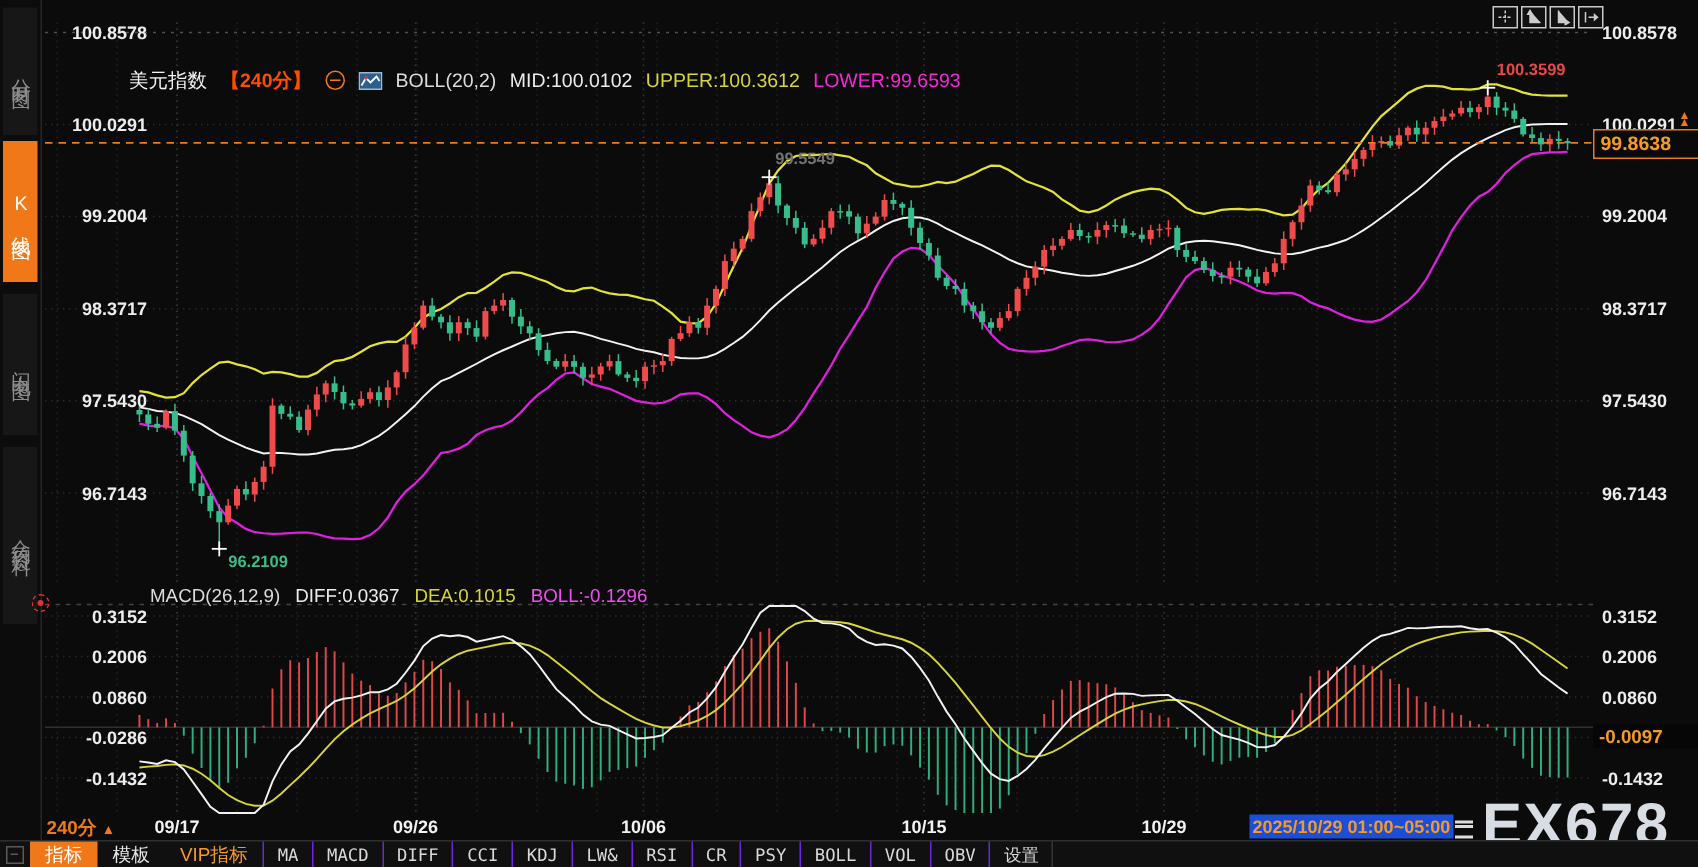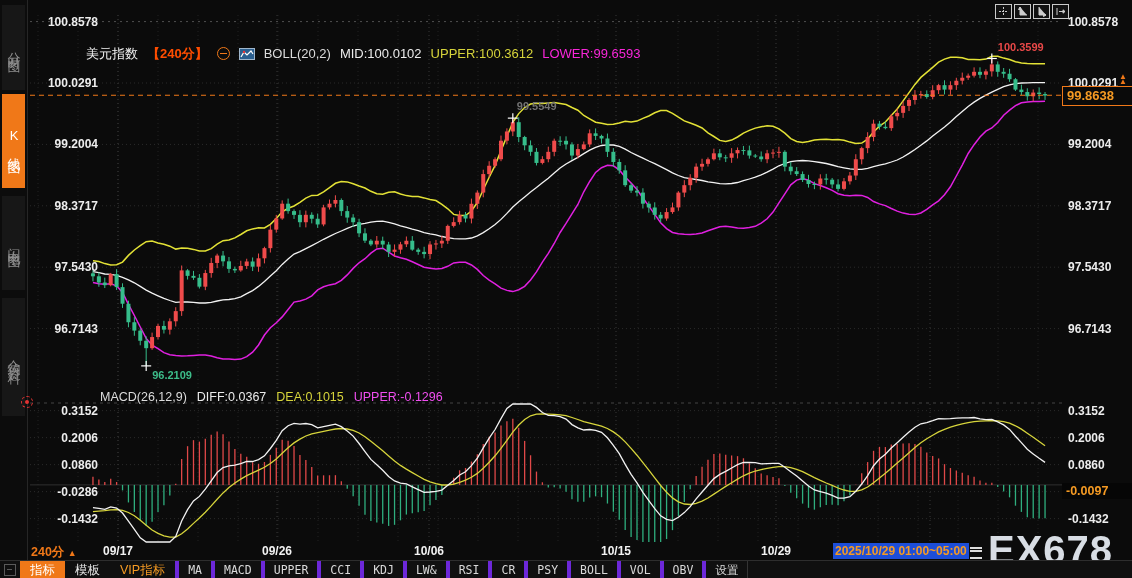--- a/index.html
+++ b/index.html
@@ -64,21 +64,21 @@
   
   .tabbar{position:absolute;left:0;top:560px;width:1132px;height:18px;background:#101010;
           border-top:1px solid #2e2e2e;display:flex;align-items:stretch;z-index:9;}
   .tb-iconcell{width:20px;display:flex;align-items:center;justify-content:center;cursor:pointer;}
   .mini-grid{width:10px;height:10px;border:1px solid #5a5a5a;position:relative;}
   .mini-grid::after{content:"";position:absolute;left:2px;top:4px;width:5px;height:1px;background:#5a5a5a;}
   .tab{display:flex;align-items:center;padding:0 10px;font-size:12.5px;color:#e8e8e8;cursor:pointer;}
   .tab.active{background:#f07818;color:#fff;}
   .tab.vip{color:#f59a23;}
   .tab.ind{font-family:"DejaVu Sans Mono","Liberation Mono",monospace;font-size:11.5px;
-           color:#d9d9d9;border-left:4px solid #6d28d9;padding:0 9px;}
+           color:#d9d9d9;border-left:1px solid #6d28d9;padding:0 9px;}
   .tab.ind:last-child{border-right:1px solid #343434;}
 </style>
 </head>
 <body>
 
 <div id="app">
   <svg id="chart" width="1132" height="578">
       <g>
         <line x1="38" y1="15" x2="38" y2="390" stroke="#232323" stroke-dasharray="1 3"></line>
         <line x1="38" y1="404" x2="38" y2="542" stroke="#232323" stroke-dasharray="1 3"></line>
@@ -741,21 +741,21 @@
     </div>
 
   <div class="price-box">99.8638</div>
   <div class="dbl-arrow">▲<br>▲</div>
   <div class="macd-box">-0.0097</div>
 
   <div class="macd-legend">
     <span class="ml-name">MACD(26,12,9)</span>
     <span class="ml-diff">DIFF:0.0367</span>
     <span class="ml-dea">DEA:0.1015</span>
-    <span class="ml-macd">UPPER:-0.1296</span>
+    <span class="ml-macd">BOLL:-0.1296</span>
   </div>
   <span class="macd-gear"></span>
 
   <div class="anno" id="anno-low" style="left: 152.179px; top: 368.89px; color: rgb(61, 189, 138);">96.2109</div>
   <div class="anno" id="anno-swing" style="left: 516.821px; top: 100.133px; color: #737373;">99.5549</div>
   <div class="anno" id="anno-high" style="left: 997.821px; top: 41.491px; color: rgb(232, 72, 72);">100.3599</div>
 
   <div class="date-row">
     <span class="period-lab"><span>240分</span> <span class="tri">▲</span></span>
     <span id="dates"><span class="date-tick" style="left: 118px;">09/17</span><span class="date-tick" style="left: 277px;">09/26</span><span class="date-tick" style="left: 429px;">10/06</span><span class="date-tick" style="left: 616px;">10/15</span><span class="date-tick" style="left: 776px;">10/29</span></span>
@@ -767,21 +767,21 @@
 
   <div class="tabbar">
     <span class="tb-iconcell">
         <span class="mini-grid"></span>
       </span>
   <span class="tab active">指标</span>
       <span class="tab ">模板</span>
       <span class="tab vip">VIP指标</span>
       <span class="tab ind">MA</span>
       <span class="tab ind">MACD</span>
-      <span class="tab ind">UPPER</span>
+      <span class="tab ind">DIFF</span>
       <span class="tab ind">CCI</span>
       <span class="tab ind">KDJ</span>
       <span class="tab ind">LW&amp;</span>
       <span class="tab ind">RSI</span>
       <span class="tab ind">CR</span>
       <span class="tab ind">PSY</span>
       <span class="tab ind">BOLL</span>
       <span class="tab ind">VOL</span>
       <span class="tab ind">OBV</span>
       <span class="tab ind">设置</span>

